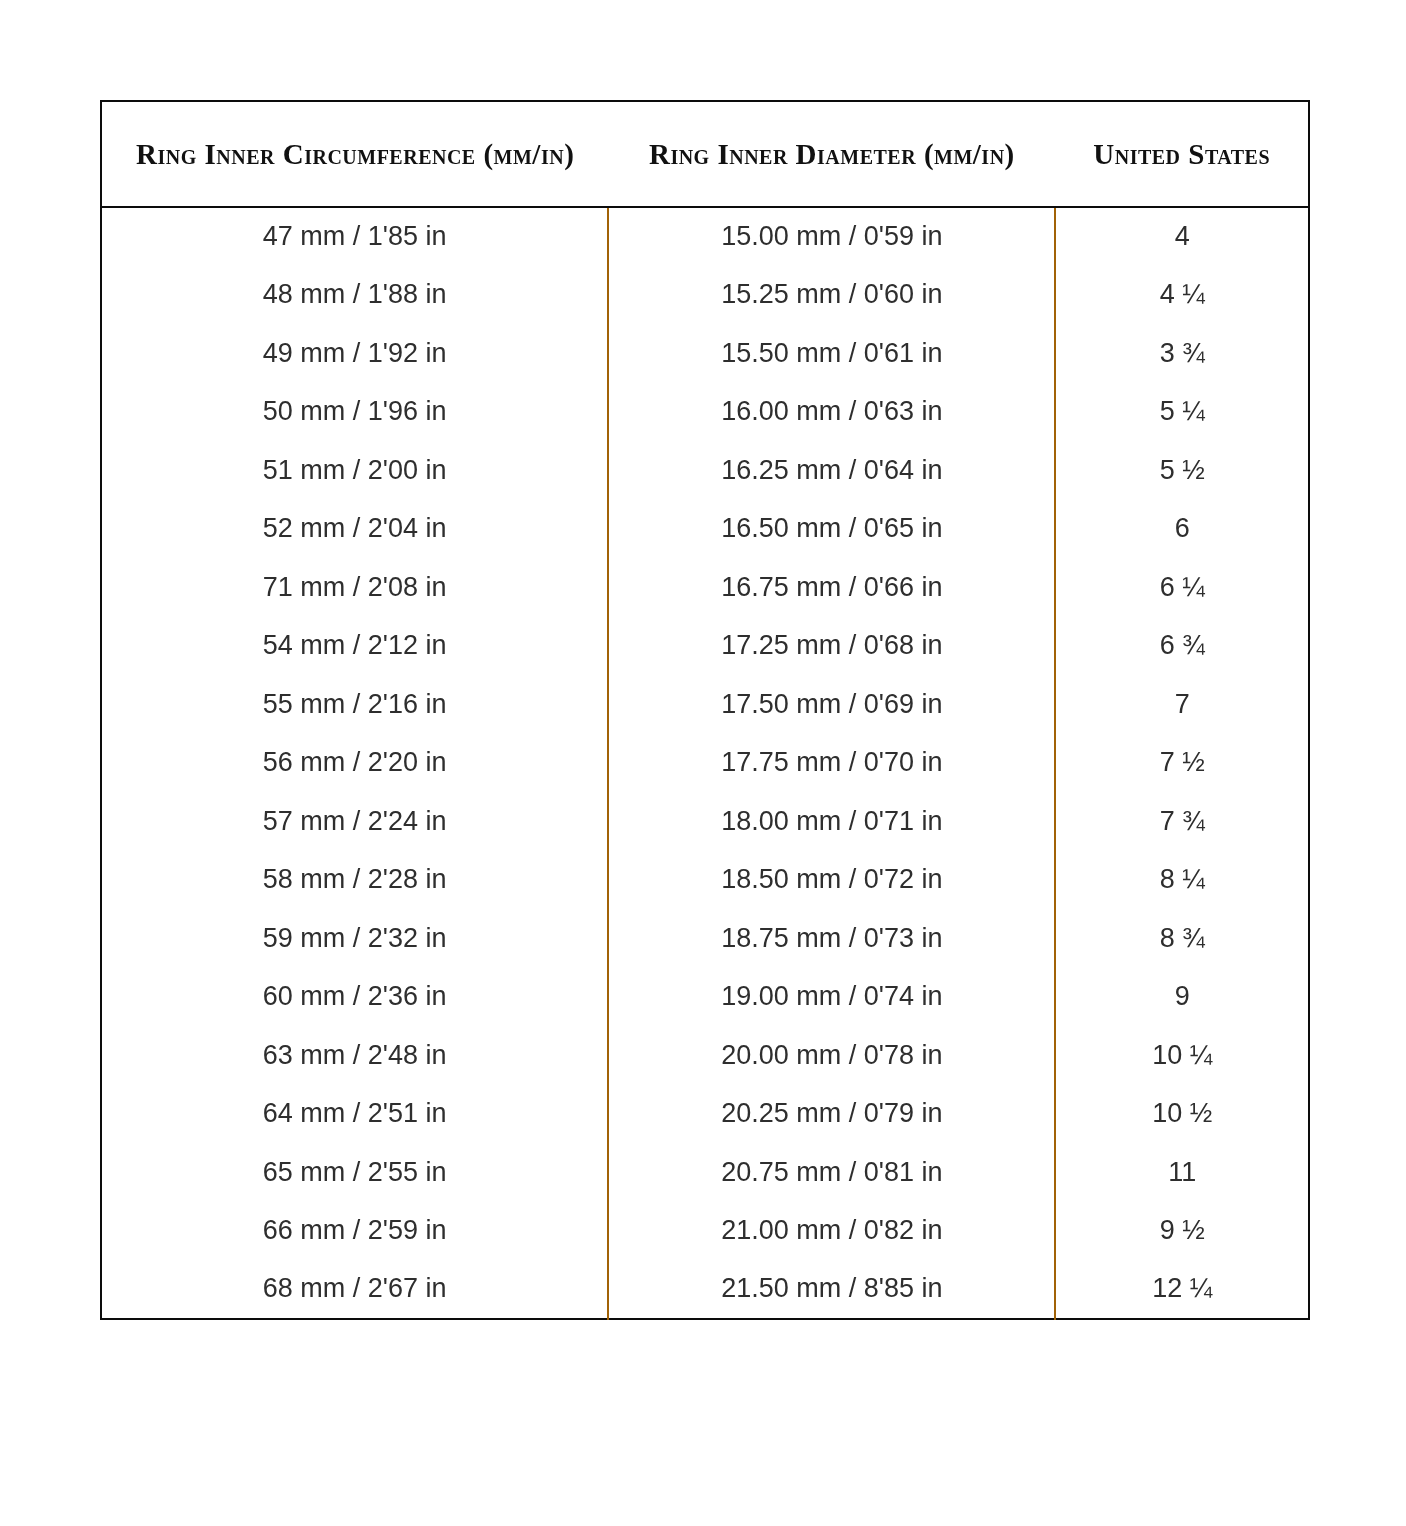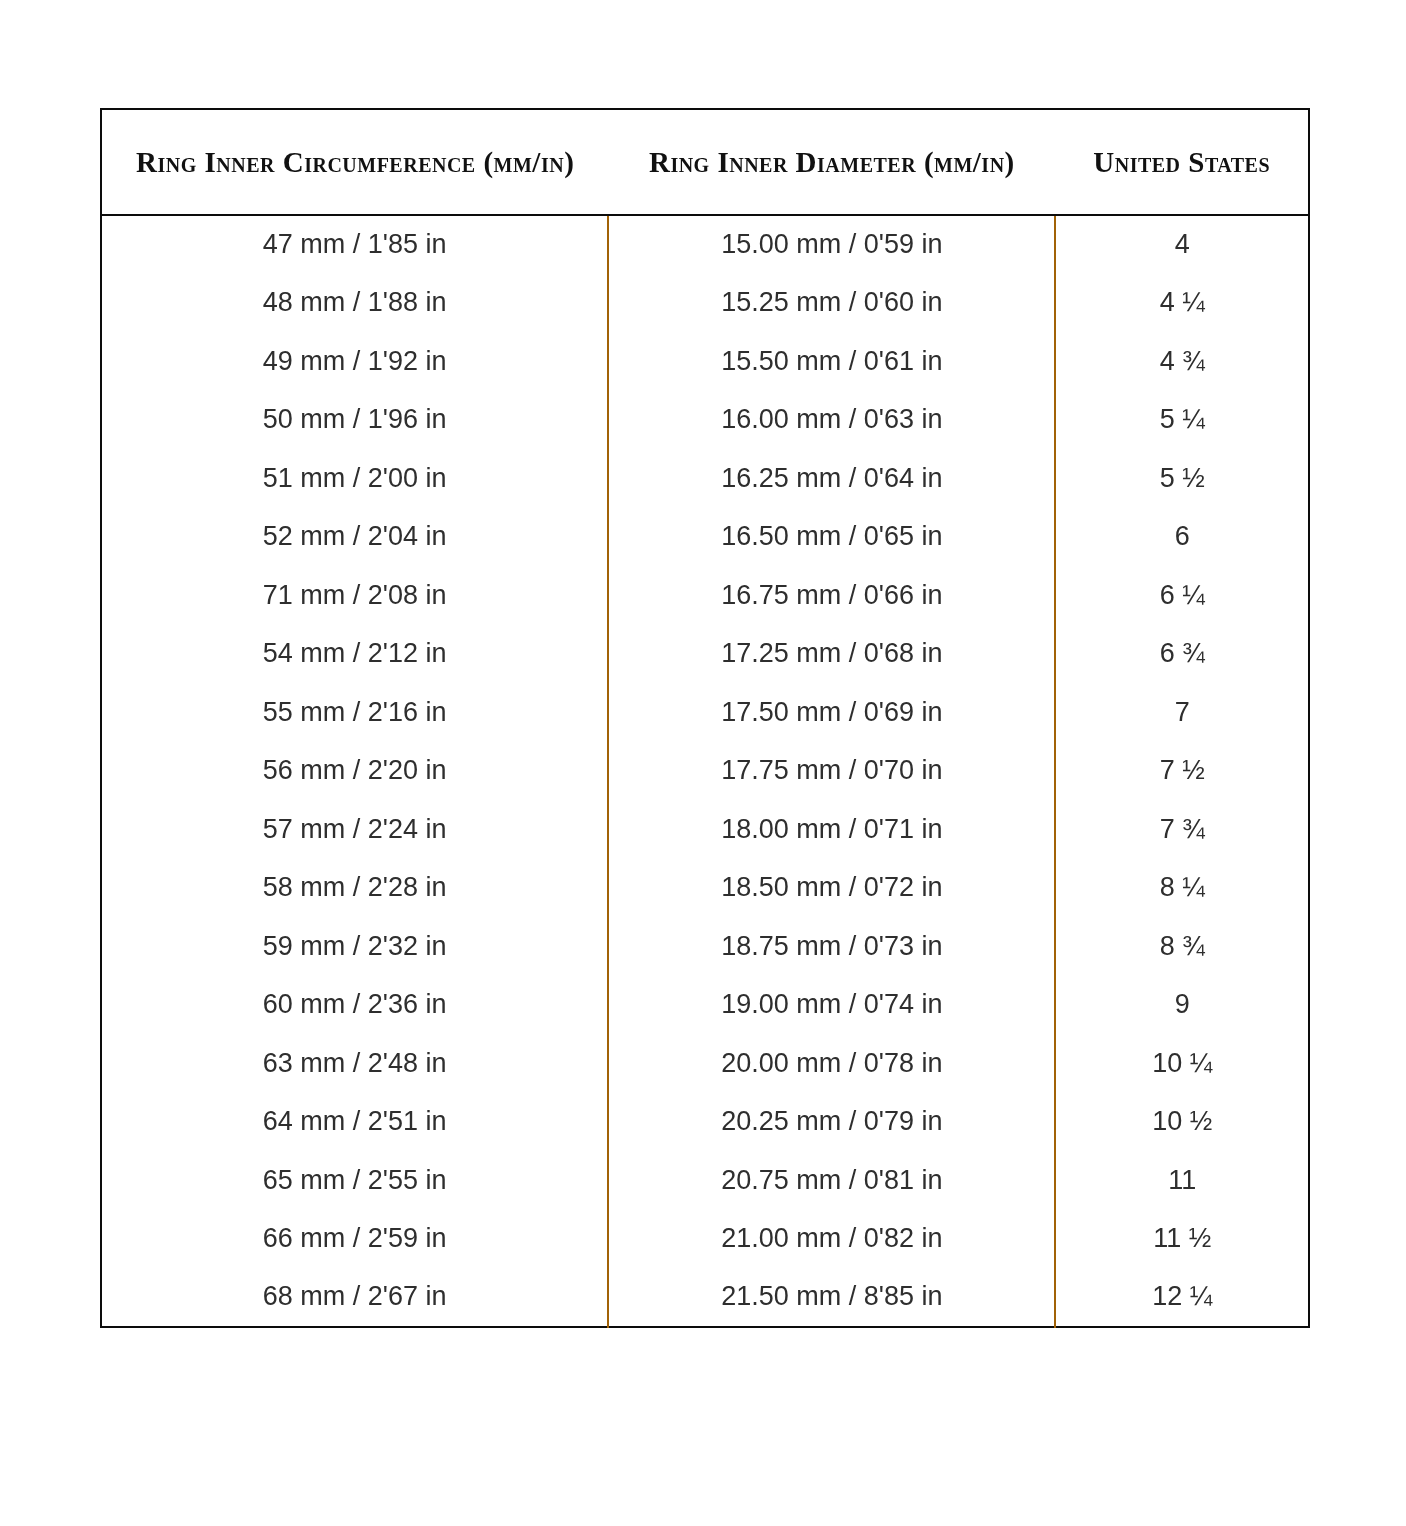--- a/index.html
+++ b/index.html
@@ -11,21 +11,21 @@
   }
   .page {
     position: relative;
     width: 1406px;
     height: 1526px;
     background: #ffffff;
   }
   table.ring-table {
     position: absolute;
     left: 100px;
-    top: 108px;
+    top: 100px;
     width: 1210px;
     border-collapse: collapse;
     border: 2px solid #0c0c0c;
     table-layout: fixed;
   }
   col.col-circ { width: 42%; }
   col.col-diam { width: 37%; }
   col.col-us   { width: 21%; }
 
   thead th {
@@ -79,21 +79,21 @@
           <td>4</td>
         </tr>
         <tr>
           <td>48 mm / 1'88 in</td>
           <td>15.25 mm / 0'60 in</td>
           <td>4 ¼</td>
         </tr>
         <tr>
           <td>49 mm / 1'92 in</td>
           <td>15.50 mm / 0'61 in</td>
-          <td>4 ¾</td>
+          <td>3 ¾</td>
         </tr>
         <tr>
           <td>50 mm / 1'96 in</td>
           <td>16.00 mm / 0'63 in</td>
           <td>5 ¼</td>
         </tr>
         <tr>
           <td>51 mm / 2'00 in</td>
           <td>16.25 mm / 0'64 in</td>
           <td>5 ½</td>
@@ -154,21 +154,21 @@
           <td>10 ½</td>
         </tr>
         <tr>
           <td>65 mm / 2'55 in</td>
           <td>20.75 mm / 0'81 in</td>
           <td>11</td>
         </tr>
         <tr>
           <td>66 mm / 2'59 in</td>
           <td>21.00 mm / 0'82 in</td>
-          <td>11 ½</td>
+          <td>9 ½</td>
         </tr>
         <tr>
           <td>68 mm / 2'67 in</td>
           <td>21.50 mm / 8'85 in</td>
           <td>12 ¼</td>
         </tr>
       </tbody>
   </table>
 </div>
 

